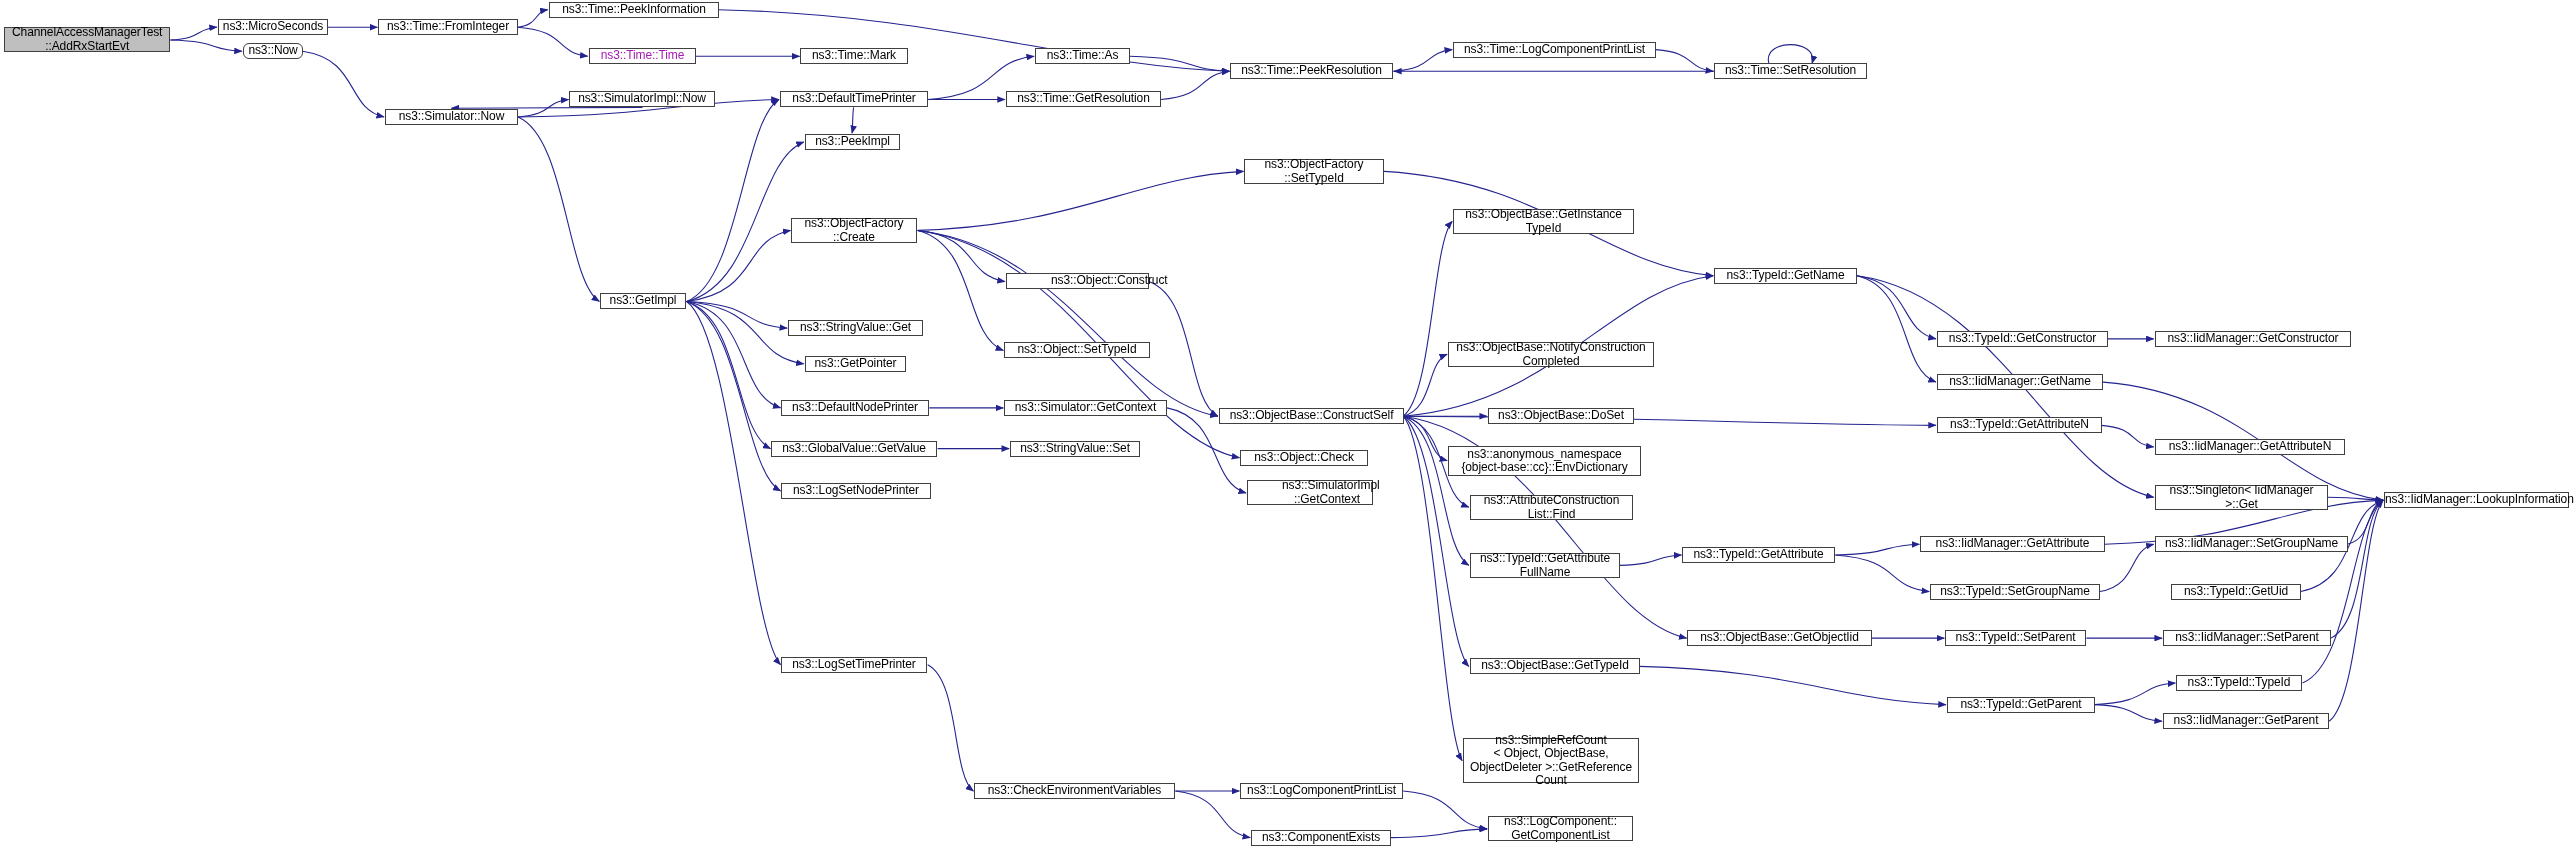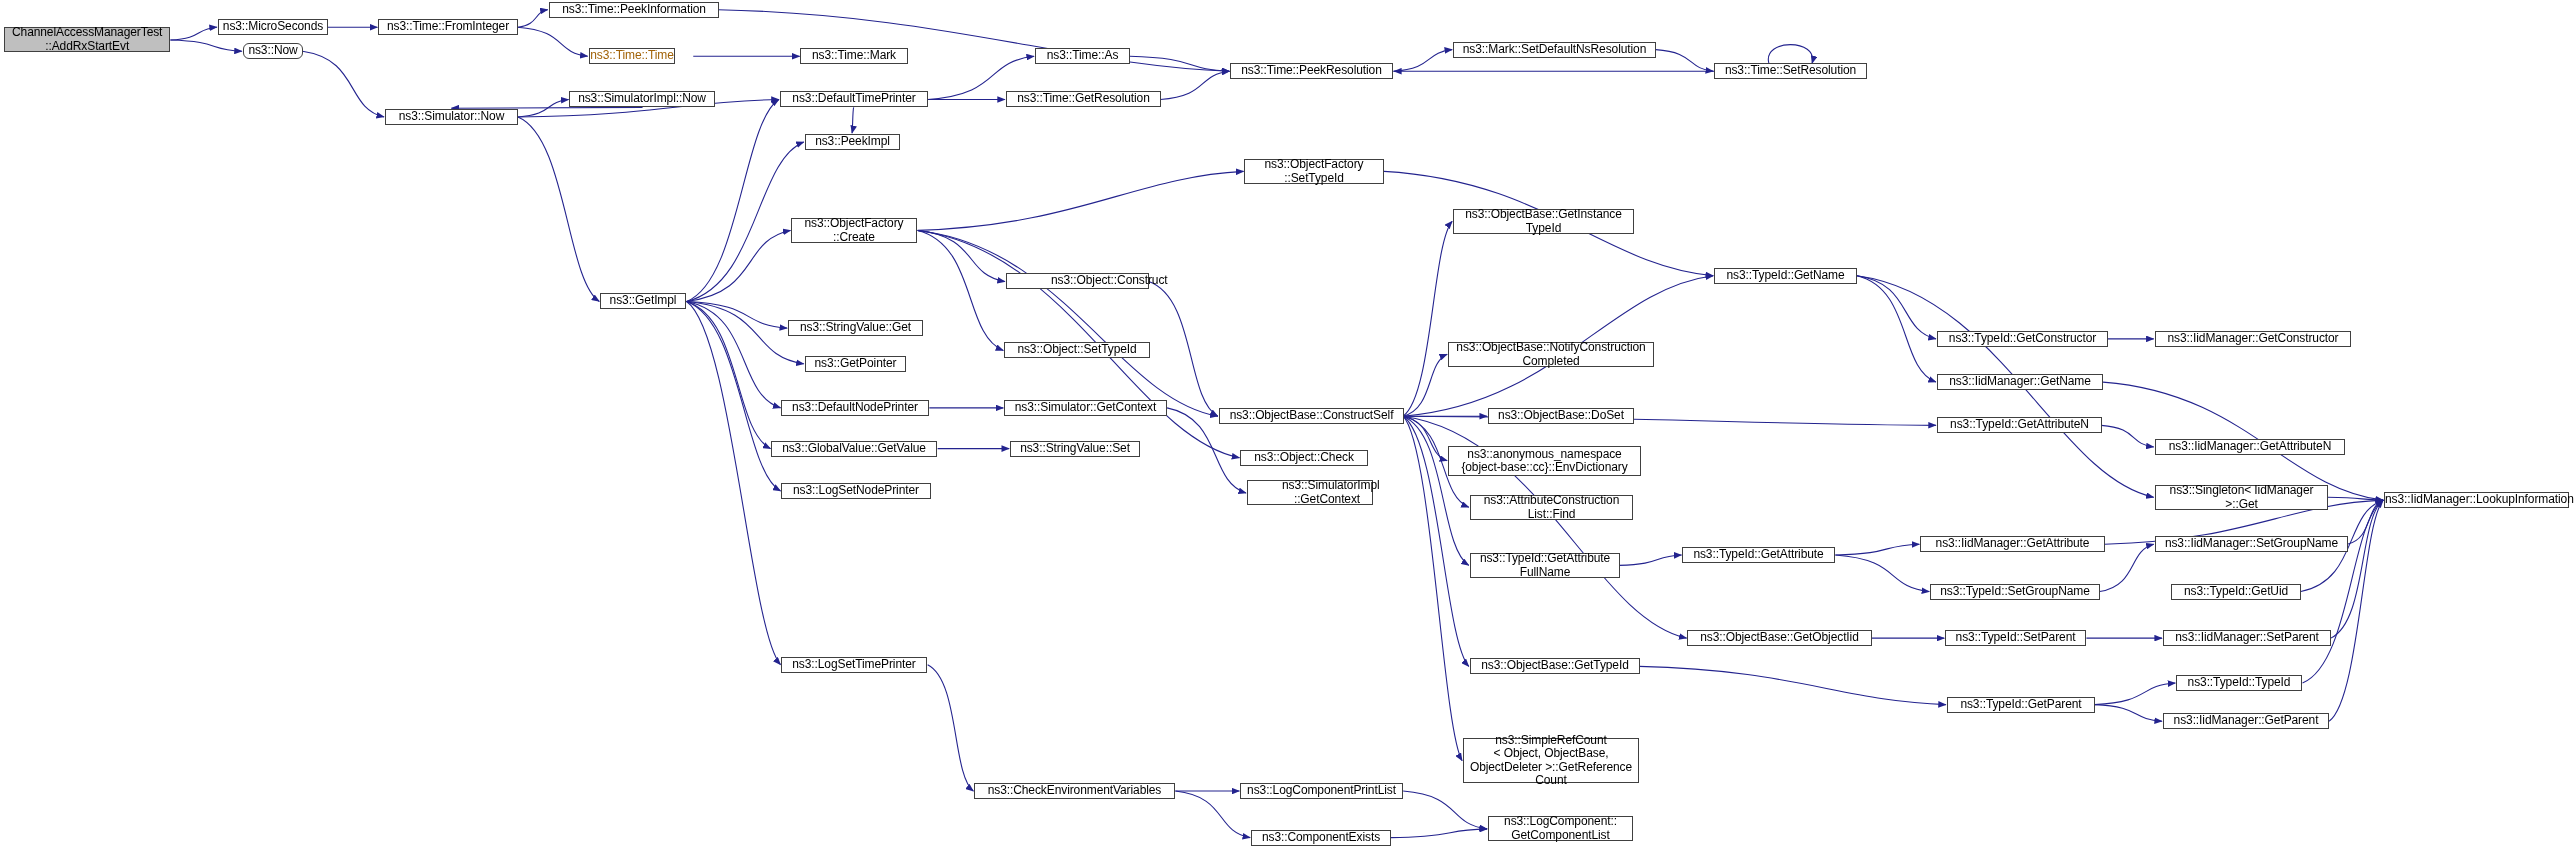--- a/index.html
+++ b/index.html
@@ -146,29 +146,29 @@
       <path d="M1673,1007.5 C1753.91,1006.177 1734.19,998.4175 1789,997" fill="none" stroke="#23238e" stroke-width="1.3" marker-end="url(#ah)"></path>
     </svg>
   <div id="node-layer">
       <div class="gnode root" style="left: 4.2px; top: 27.4px; width: 166px; height: 25px; border-color: rgb(64, 64, 64); background: rgb(191, 191, 191); color: rgb(0, 0, 0);"><span class="lbl">ChannelAccessManagerTest
 ::AddRxStartEvt</span></div>
       <div class="gnode" style="left: 218px; top: 19px; width: 110px; height: 16px; border-color: rgb(64, 64, 64); background: rgb(255, 255, 255); color: rgb(0, 0, 0);"><span class="lbl">ns3::MicroSeconds</span></div>
       <div class="gnode" style="left: 243px; top: 43px; width: 60px; height: 16px; border-color: rgb(64, 64, 64); background: rgb(255, 255, 255); color: rgb(0, 0, 0); border-radius: 6px;"><span class="lbl">ns3::Now</span></div>
       <div class="gnode" style="left: 378px; top: 19px; width: 140px; height: 16px; border-color: rgb(64, 64, 64); background: rgb(255, 255, 255); color: rgb(0, 0, 0);"><span class="lbl">ns3::Time::FromInteger</span></div>
       <div class="gnode" style="left: 385px; top: 109px; width: 133px; height: 16px; border-color: rgb(64, 64, 64); background: rgb(255, 255, 255); color: rgb(0, 0, 0);"><span class="lbl">ns3::Simulator::Now</span></div>
       <div class="gnode" style="left: 549px; top: 1.7px; width: 170px; height: 16px; border-color: rgb(64, 64, 64); background: rgb(255, 255, 255); color: rgb(0, 0, 0);"><span class="lbl">ns3::Time::PeekInformation</span></div>
-      <div class="gnode" style="left: 589px; top: 48px; width: 86px; height: 16px; border-color: rgb(64, 64, 64); background: rgb(255, 255, 255); color: #a16207;"><span class="lbl">ns3::Time::Time</span></div>
+      <div class="gnode" style="left: 589px; top: 48px; width: 107px; height: 16px; border-color: rgb(64, 64, 64); background: rgb(255, 255, 255); color: #a21caf;"><span class="lbl">ns3::Time::Time</span></div>
       <div class="gnode" style="left: 569px; top: 91px; width: 146px; height: 16px; border-color: rgb(64, 64, 64); background: rgb(255, 255, 255); color: rgb(0, 0, 0);"><span class="lbl">ns3::SimulatorImpl::Now</span></div>
       <div class="gnode" style="left: 800px; top: 48px; width: 108px; height: 16px; border-color: rgb(64, 64, 64); background: rgb(255, 255, 255); color: rgb(0, 0, 0);"><span class="lbl">ns3::Time::Mark</span></div>
       <div class="gnode" style="left: 780px; top: 91px; width: 148px; height: 16px; border-color: rgb(64, 64, 64); background: rgb(255, 255, 255); color: rgb(0, 0, 0);"><span class="lbl">ns3::DefaultTimePrinter</span></div>
       <div class="gnode" style="left: 805px; top: 134px; width: 95px; height: 16px; border-color: rgb(64, 64, 64); background: rgb(255, 255, 255); color: rgb(0, 0, 0);"><span class="lbl">ns3::PeekImpl</span></div>
       <div class="gnode" style="left: 1035px; top: 48px; width: 95px; height: 16px; border-color: rgb(64, 64, 64); background: rgb(255, 255, 255); color: rgb(0, 0, 0);"><span class="lbl">ns3::Time::As</span></div>
       <div class="gnode" style="left: 1006px; top: 91px; width: 155px; height: 16px; border-color: rgb(64, 64, 64); background: rgb(255, 255, 255); color: rgb(0, 0, 0);"><span class="lbl">ns3::Time::GetResolution</span></div>
       <div class="gnode" style="left: 1230px; top: 63px; width: 163px; height: 16px; border-color: rgb(64, 64, 64); background: rgb(255, 255, 255); color: rgb(0, 0, 0);"><span class="lbl">ns3::Time::PeekResolution</span></div>
-      <div class="gnode" style="left: 1453px; top: 42px; width: 203px; height: 16px; border-color: rgb(64, 64, 64); background: rgb(255, 255, 255); color: rgb(0, 0, 0);"><span class="lbl">ns3::Mark::SetDefaultNsResolution</span></div>
+      <div class="gnode" style="left: 1453px; top: 42px; width: 203px; height: 16px; border-color: rgb(64, 64, 64); background: rgb(255, 255, 255); color: rgb(0, 0, 0);"><span class="lbl">ns3::Time::LogComponentPrintList</span></div>
       <div class="gnode" style="left: 1714px; top: 63px; width: 153px; height: 16px; border-color: rgb(64, 64, 64); background: rgb(255, 255, 255); color: rgb(0, 0, 0);"><span class="lbl">ns3::Time::SetResolution</span></div>
       <div class="gnode" style="left: 1244px; top: 159px; width: 140px; height: 25px; border-color: rgb(64, 64, 64); background: rgb(255, 255, 255); color: rgb(0, 0, 0);"><span class="lbl">ns3::ObjectFactory
 ::SetTypeId</span></div>
       <div class="gnode" style="left: 791px; top: 218px; width: 126px; height: 25px; border-color: rgb(64, 64, 64); background: rgb(255, 255, 255); color: rgb(0, 0, 0);"><span class="lbl">ns3::ObjectFactory
 ::Create</span></div>
       <div class="gnode" style="left: 1453px; top: 209px; width: 181px; height: 25px; border-color: rgb(64, 64, 64); background: rgb(255, 255, 255); color: rgb(0, 0, 0);"><span class="lbl">ns3::ObjectBase::GetInstance
 TypeId</span></div>
       <div class="gnode" style="left: 600px; top: 293px; width: 86px; height: 16px; border-color: rgb(64, 64, 64); background: rgb(255, 255, 255); color: rgb(0, 0, 0);"><span class="lbl">ns3::GetImpl</span></div>
       <div class="gnode" style="left: 1006px; top: 273px; width: 143px; height: 16px; border-color: rgb(64, 64, 64); background: rgb(255, 255, 255); color: rgb(0, 0, 0); padding-left: 44px;"><span class="lbl">ns3::Object::Construct</span></div>
       <div class="gnode" style="left: 1714px; top: 268px; width: 143px; height: 16px; border-color: rgb(64, 64, 64); background: rgb(255, 255, 255); color: rgb(0, 0, 0);"><span class="lbl">ns3::TypeId::GetName</span></div>

